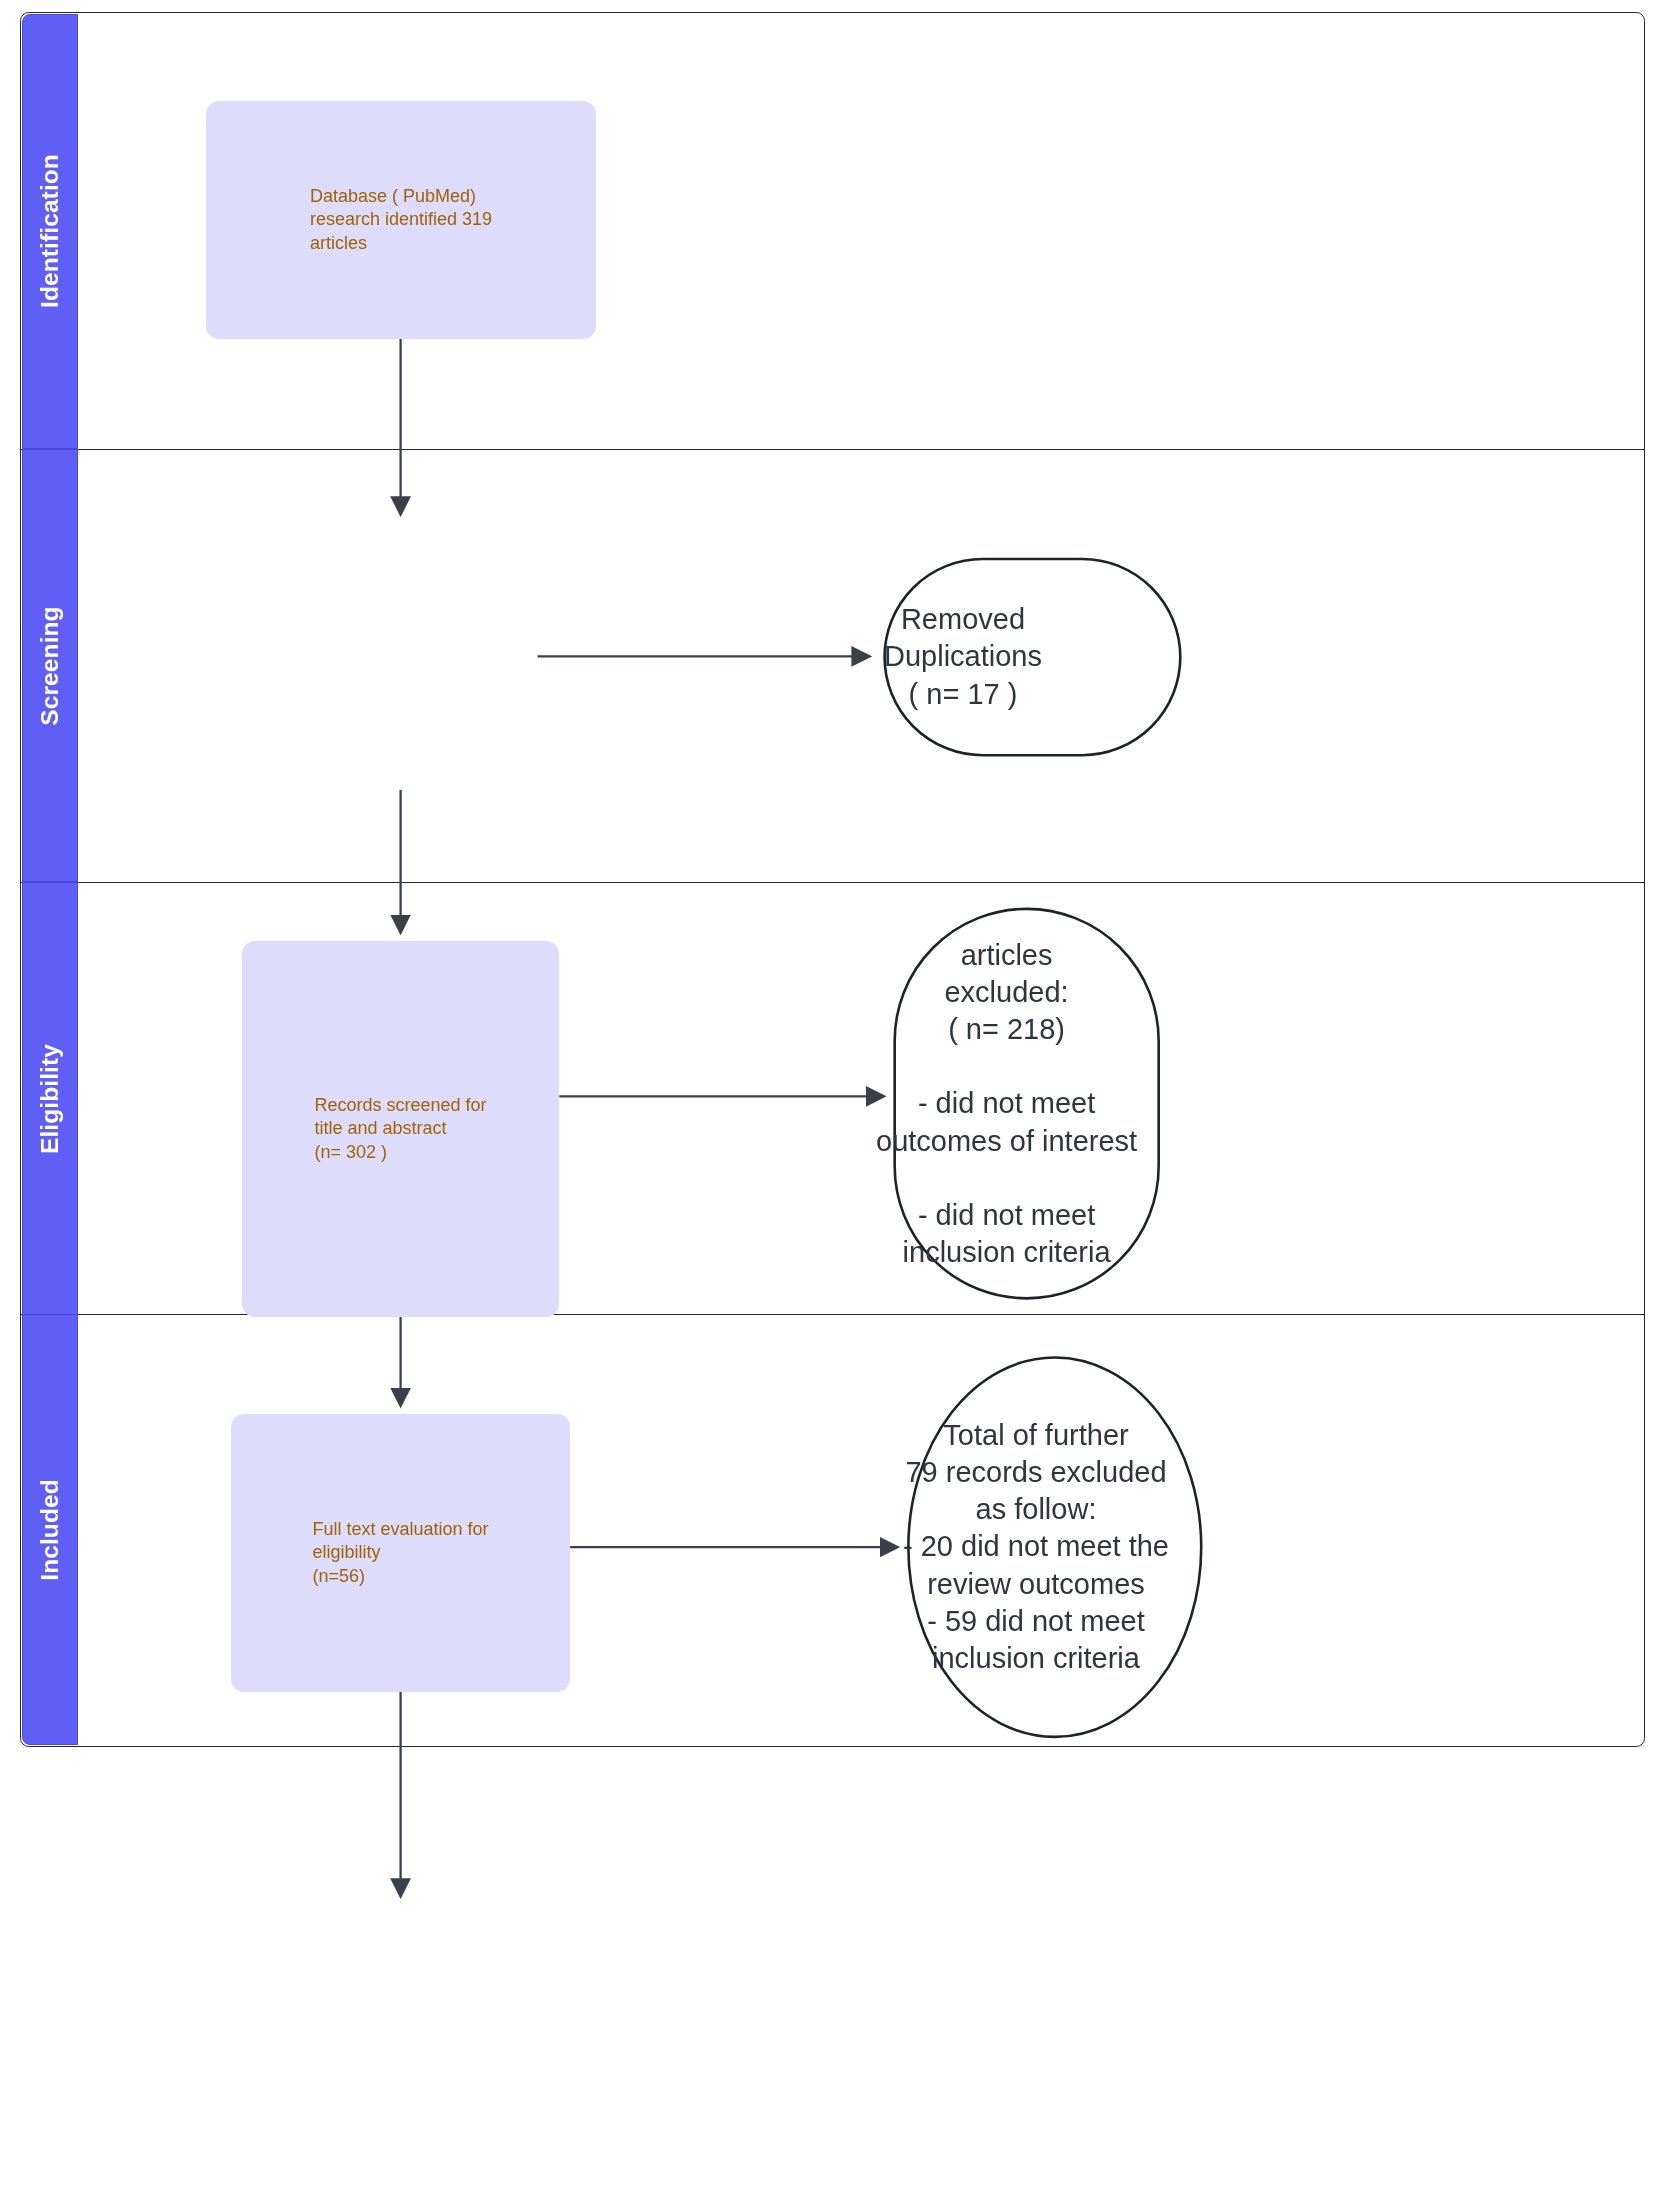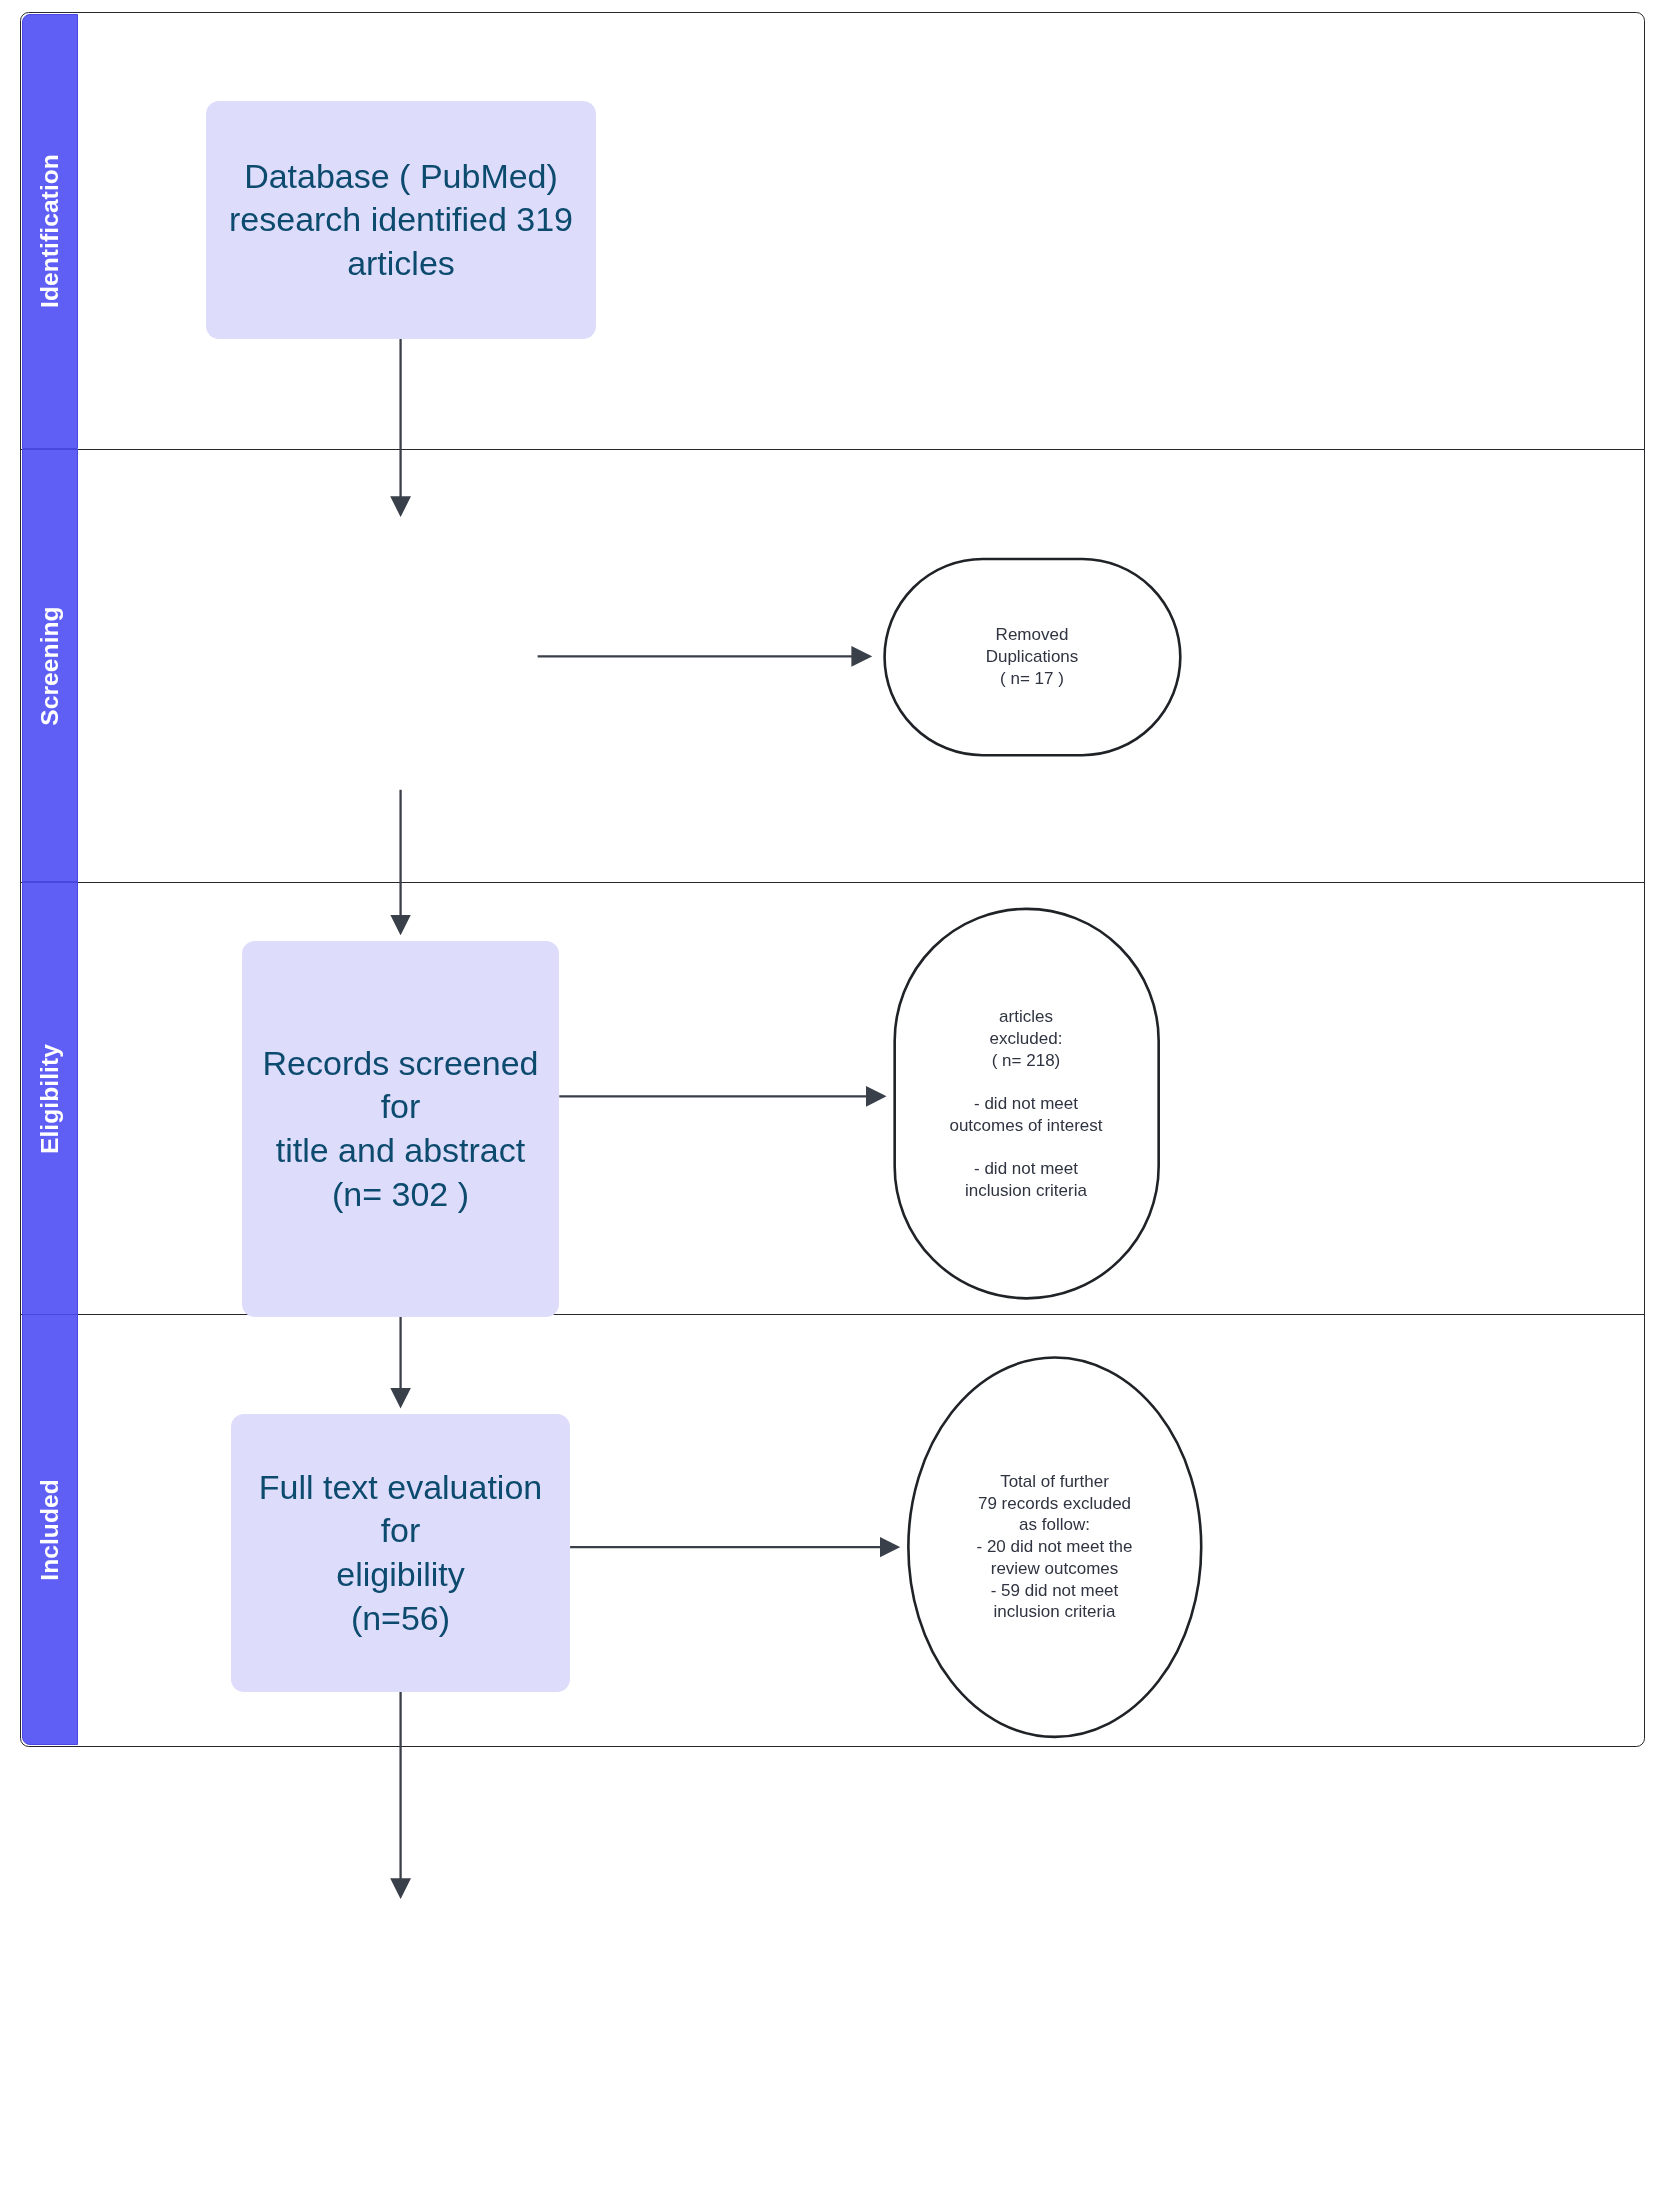--- a/index.html
+++ b/index.html
@@ -25,30 +25,30 @@
   .lane-band.first{border-top-left-radius:8px;}
   .lane-band.last{border-bottom-left-radius:8px;}
   .lane-band span{
     transform:rotate(-90deg);white-space:nowrap;
     color:#ffffff;font-weight:bold;font-size:24.5px;letter-spacing:0.1px;
   }
 
   
   .node-box{
     position:absolute;background:#dddcfb;border-radius:13px;
-    display:flex;align-items:center;justify-content:center;text-align:center;
-    color:#0c4a6e;font-size:34px;line-height:1.28;
+    display:flex;align-items:center;justify-content:center;text-align:left;
+    color:#a16207;font-size:18px;line-height:1.28;
     box-sizing:border-box;padding:4.3px 7.2px;
   }
   .node-box .txt{white-space:pre-line;}
 
   
   .ell-label{
-    position:absolute;display:flex;align-items:center;justify-content:center;
-    text-align:center;color:#2f3440;font-size:17px;line-height:1.28;
+    position:absolute;display:flex;align-items:center;
+    text-align:center;color:#2f3440;font-size:29px;line-height:1.28;
     white-space:pre-line;pointer-events:none;
   }
 </style>
 </head>
 <body>
 
 <div id="canvas">
 
   <div class="lane-frame"></div>
 

